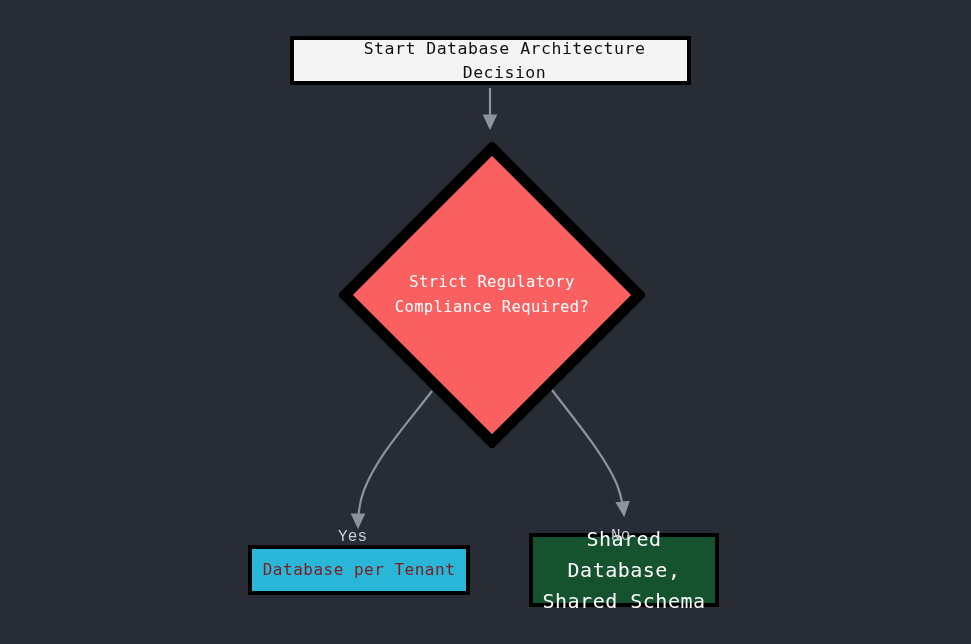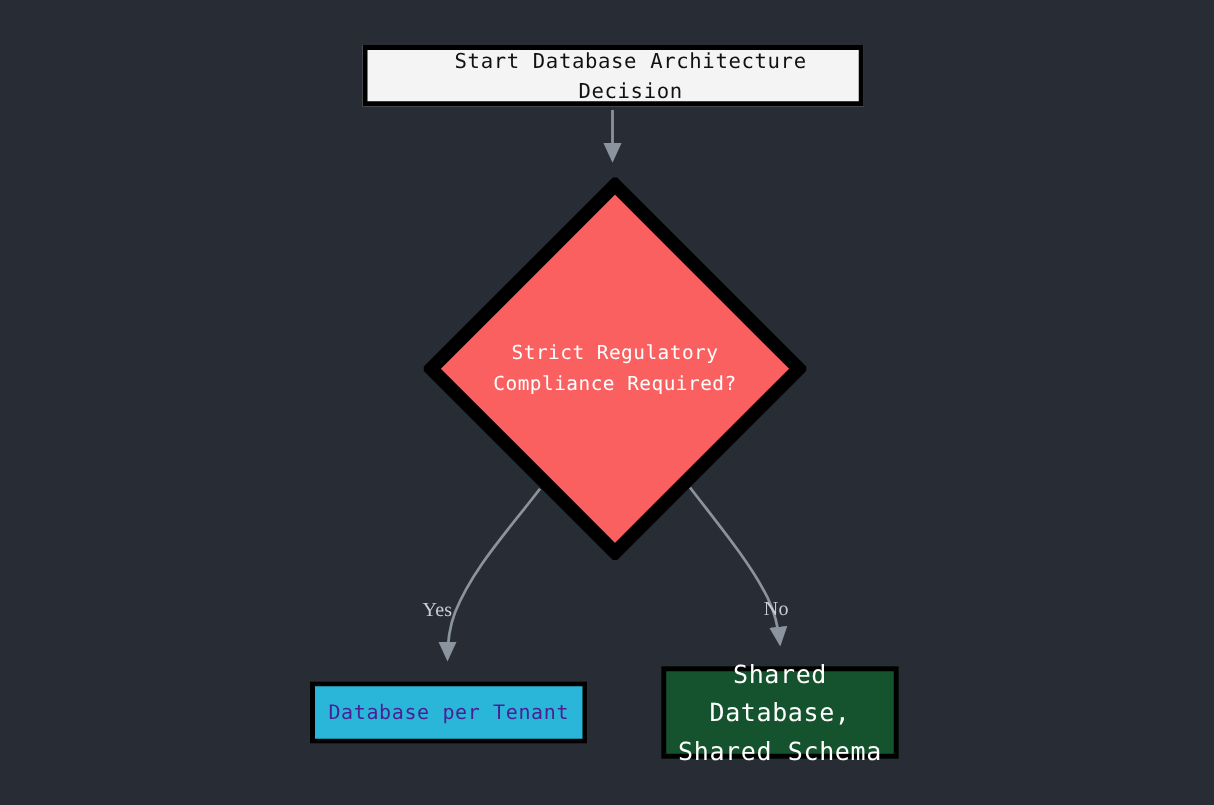--- a/index.html
+++ b/index.html
@@ -72,44 +72,45 @@
     text-align: center;
   }
 
   .node-tenant {
     left: 248px;
     top: 545px;
     width: 222px;
     height: 50px;
     background: #29b6d8;
     border: 4px solid #000000;
-    color: #4c1d95;
+    color: #7f1d1d;
     font-size: 16px;
   }
 
   .node-shared {
     left: 529px;
     top: 533px;
     width: 190px;
     height: 74px;
     background: #14532d;
     border: 4px solid #000000;
     color: #ffffff;
     font-size: 20px;
     line-height: 1.55;
   }
 
   
   .edge-label {
     position: absolute;
-    font-family: Liberation Serif, serif;
+    font-family: Liberation Mono, monospace;
     font-size: 16px;
     color: #c9ced6;
     z-index: 3;
     letter-spacing: 0.2px;
+    margin-top: 48px;
   }
   .label-yes { left: 338px; top: 480px; }
   .label-no  { left: 611px; top: 479px; }
 </style>
 </head>
 <body>
 
 <div id="canvas">
 
   <svg id="edges" viewBox="0 0 971 644" width="971" height="644" aria-hidden="true">

